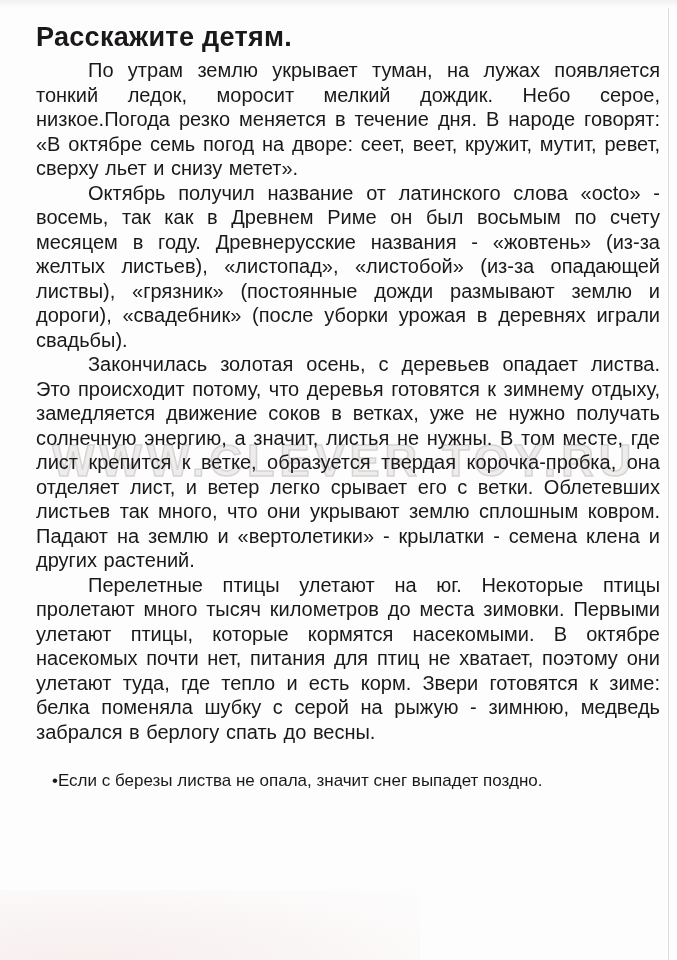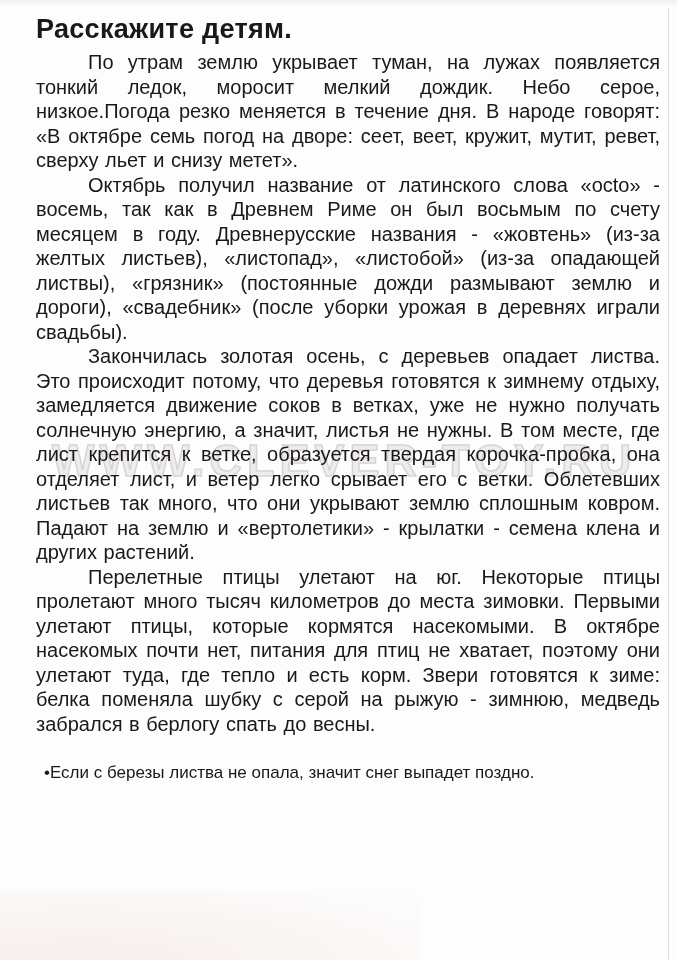--- a/index.html
+++ b/index.html
@@ -53,21 +53,21 @@
     font-weight: bold;
     letter-spacing: 5px;
     white-space: nowrap;
     color: #efedec;
     -webkit-text-stroke: 1.5px #d7d4d3;
     user-select: none;
   }
   .content {
     position: absolute;
     left: 36px;
-    top: 14px;
+    top: 22px;
     width: 624px;
     z-index: 1;
   }
   .title {
     margin: 0 0 5px 0;
     font-size: 27px;
     font-weight: bold;
     letter-spacing: 0.3px;
   }
   .para {
@@ -79,21 +79,21 @@
     word-spacing: 1px;
   }
   .notes {
     margin-top: 24px;
   }
   .notes-heading {
     font-size: 17px;
     line-height: 1.5;
   }
   .notes-list {
-    margin: 8px;
+    margin: 16px;
     padding: 0;
     list-style: none;
   }
   .note {
     font-size: 17px;
     line-height: 1.5;
   }
   .note::before {
     content: "\2022 ";
   }

